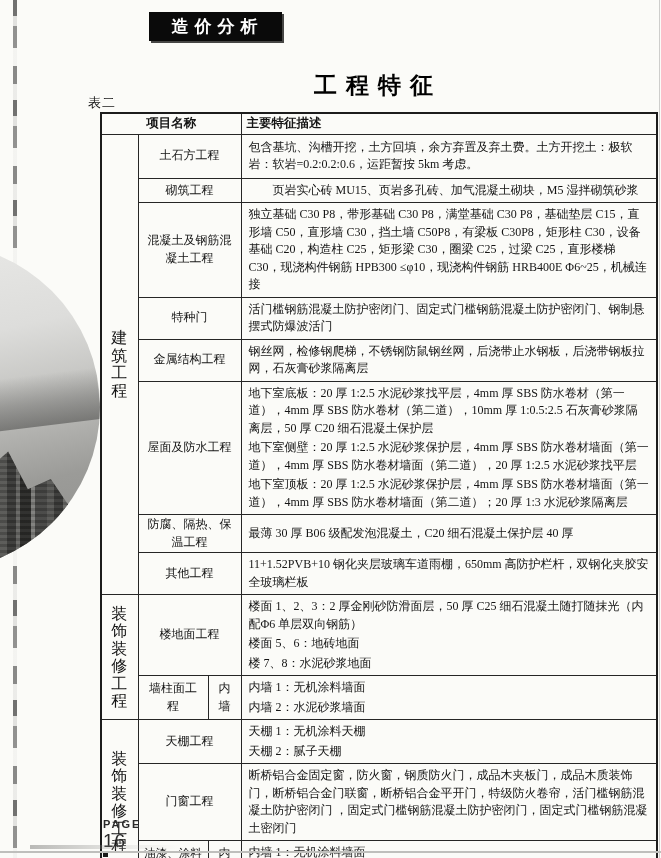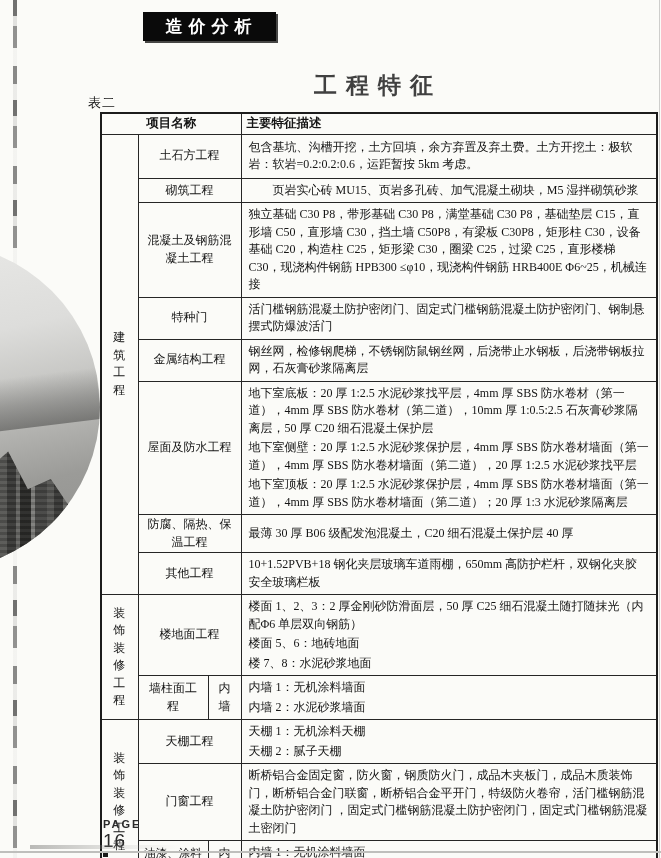--- a/index.html
+++ b/index.html
@@ -17,33 +17,33 @@
       rgba(25,25,25,.55) 26px 48px, rgba(190,190,190,.15) 48px 66px,
       rgba(45,45,45,.65) 66px 84px, rgba(160,160,160,.2) 84px 100px);
     opacity:.85;
   }
   .right-edge{
     position:absolute;right:1px;top:0;width:1px;height:100%;
     background:rgba(70,70,70,.25);
   }
   
   .badge{
-    position:absolute;left:143px;top:12px;width:133px;height:29px;
+    position:absolute;left:149px;top:12px;width:133px;height:29px;
     background:#0a0a0a;color:#ffffff;
     font-family:"Liberation Sans", sans-serif;
     font-weight:bold;font-size:17px;letter-spacing:6px;
     display:flex;align-items:center;justify-content:center;
     box-shadow:2px 2px 0 rgba(10,10,10,.75);
     padding-left:4px;box-sizing:border-box;
   }
   
   .doc-title{
     position:absolute;left:100px;top:70px;width:556px;
     text-align:center;font-size:23px;font-weight:bold;letter-spacing:9px;
-    font-family:"Liberation Sans", sans-serif;color:#404040;
+    font-family:"Liberation Sans", sans-serif;color:#000000;
   }
   .table-label{
     position:absolute;left:88px;top:94px;font-size:13px;letter-spacing:1px;
   }
   
   .photo-wrap{
     position:absolute;left:0;top:243px;width:100px;height:332px;overflow:hidden;
   }
   .photo{
     position:absolute;left:-228px;top:0;width:328px;height:328px;
@@ -67,21 +67,21 @@
     position:absolute;left:100px;top:112px;width:556px;
     border-collapse:collapse;table-layout:fixed;
     font-size:12.5px;color:#141414;
   }
   table.feature td{
     border:1px solid #262626;padding:1px 5px;vertical-align:middle;
     line-height:17.5px;overflow:hidden;
   }
   table.feature{border:2px solid #1c1c1c;}
   td.group{
-    text-align:center;padding:0 3px;letter-spacing:1px;line-height:19px;font-size:12px;
+    text-align:center;padding:0 3px;letter-spacing:1px;line-height:19px;font-size:16px;
   }
   td.name{ text-align:center;padding:1px 3px;font-size:12px; }
   td.sub{ text-align:center;padding:1px 2px;font-size:12px; }
   td.tight{ font-size:11.5px;padding:1px 1px;line-break:anywhere;margin-left:40px; }
   td.desc{ text-align:left;font-size:12px; }
   td.desc div{ margin:2px; }
   .indent{ text-indent:2em; }
   td.h-proj{ text-align:center;font-weight:bold;font-size:12.5px; }
   td.h-desc{ text-align:left;font-weight:bold;font-size:12.5px; }
   
@@ -181,21 +181,21 @@
   <tr style="height:34px">
     <td class="name" colspan="2">防腐、隔热、保温工程</td>
     <td class="desc">
       <div>最薄 30 厚 B06 级配发泡混凝土，C20 细石混凝土保护层 40 厚</div>
     </td>
   </tr>
 
   <tr style="height:33px">
     <td class="name" colspan="2">其他工程</td>
     <td class="desc">
-      <div>10+1.52PVB+18 钢化夹层玻璃车道雨棚，650mm 高防护栏杆，双钢化夹胶安全玻璃栏板</div>
+      <div>11+1.52PVB+10 钢化夹层玻璃车道雨棚，650mm 高防护栏杆，双钢化夹胶安全玻璃栏板</div>
     </td>
   </tr>
 
   <tr style="height:70px">
     <td class="group" rowspan="2">装饰装修工程</td>
     <td class="name" colspan="2">楼地面工程</td>
     <td class="desc">
       <div>楼面 1、2、3：2 厚金刚砂防滑面层，50 厚 C25 细石混凝土随打随抹光（内配Φ6 单层双向钢筋）</div>
       <div>楼面 5、6：地砖地面</div>
       <div>楼 7、8：水泥砂浆地面</div>

